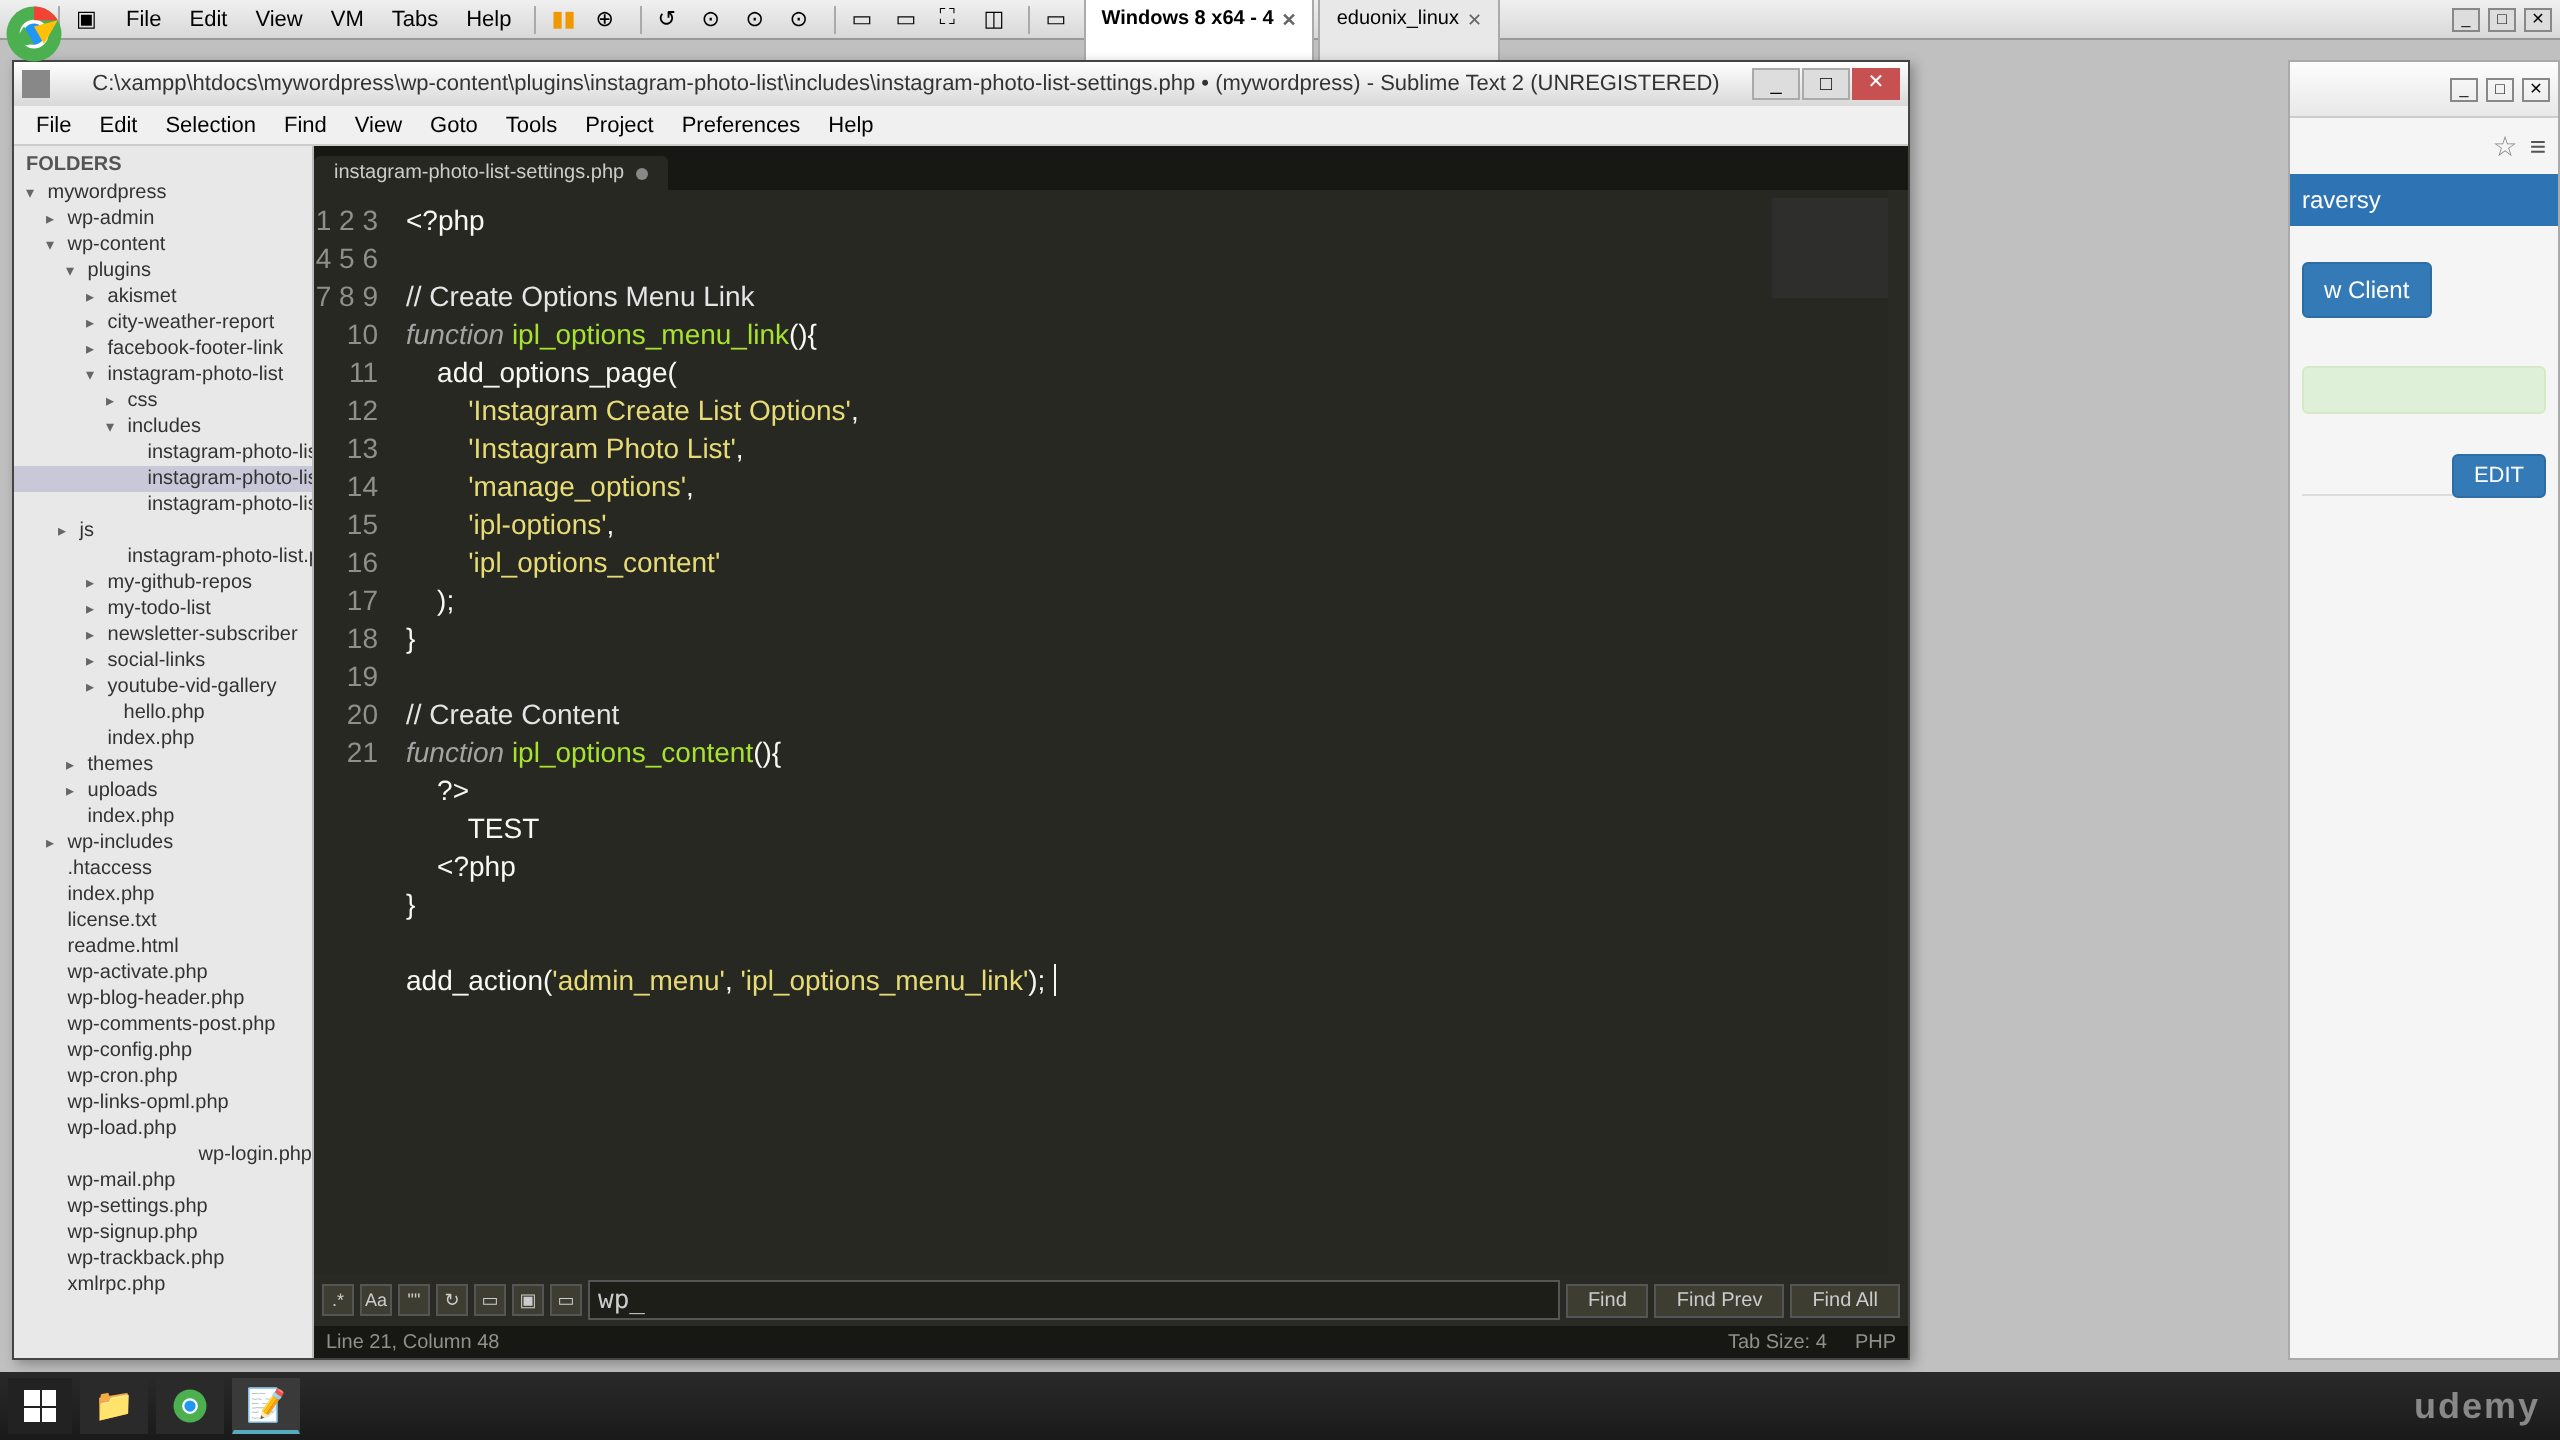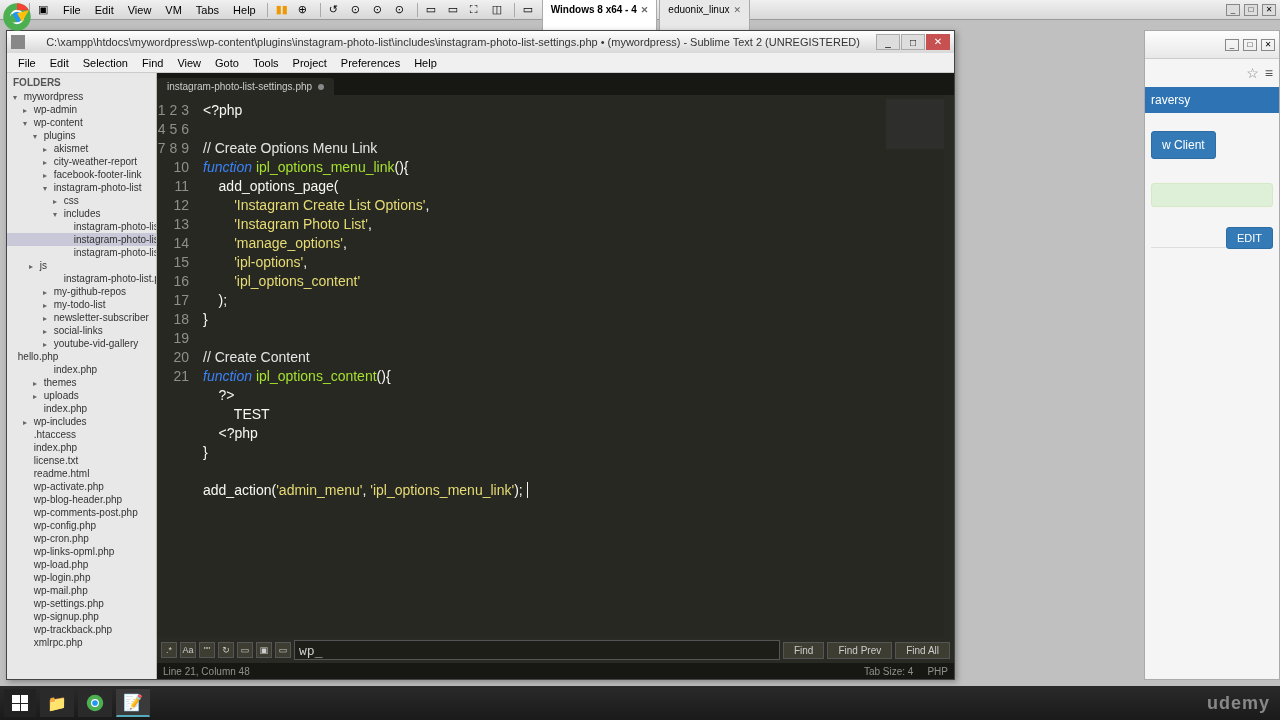--- a/index.html
+++ b/index.html
@@ -51,21 +51,21 @@
 .sidebar .node.sel { background: #c8c8d8; }
 .sidebar .arrow { display: inline-block; width: 8px; font-size: 8px; color: #666; }
 
 .editor-col { flex: 1; display: flex; flex-direction: column; background: #272822; }
 .tab-bar { height: 22px; background: #171814; display: flex; align-items: flex-end; }
 .tab-bar .tab { background: #272822; color: #ccc; font-size: 10px; padding: 3px 10px; border-radius: 3px 3px 0 0; display: flex; gap: 6px; align-items: center; }
 .tab-bar .tab .dirty { width: 6px; height: 6px; background: #888; border-radius: 50%; }
 .editor-area { flex: 1; display: flex; position: relative; font-family: Consolas, monospace; }
 .gutter { width: 40px; background: #272822; color: #8f908a; font-size: 14px; text-align: right; padding: 6px 8px 0 0; line-height: 19px; }
 .code { flex: 1; background: #272822; color: #f8f8f2; font-size: 14px; padding: 6px 0 0 6px; line-height: 19px; white-space: pre; position: relative; }
-.code .kw { color: #3b82f6; font-style: italic; }
+.code .kw { color: #a3a3a3; font-style: italic; }
 .code .fn { color: #a6e22e; }
 .code .str { color: #e6db74; }
 .code .cm { color: #e5e5e5; }
 .code .pl { color: #f8f8f2; }
 .code .caret { display: inline-block; width: 1px; height: 16px; background: #f8f8f2; vertical-align: text-bottom; margin-left: 4px; }
 .minimap { position: absolute; right: 8px; top: 4px; width: 60px; height: 50px; background: #333; opacity: 0.6; }
 .scroll-track { position: absolute; right: 0; top: 0; bottom: 0; width: 10px; background: #2a2a24; }
 
 .find-bar { height: 26px; background: #2a2a24; display: flex; align-items: center; padding: 0 4px; gap: 3px; }
 .find-bar .fb-btn { width: 16px; height: 16px; background: #3e3d32; border: 1px solid #555; font-size: 9px; color: #ccc; text-align: center; line-height: 14px; }
@@ -193,38 +193,38 @@
           <div class="node" style="padding-left: 56px;"><span class="arrow"></span> instagram-photo-list-scri</div>
           <div class="node sel" style="padding-left: 56px;"><span class="arrow"></span> instagram-photo-list-sett</div>
           <div class="node" style="padding-left: 56px;"><span class="arrow"></span> instagram-photo-list-sho</div>
           <div class="node" style="padding-left: 22px;"><span class="arrow">▸</span> js</div>
           <div class="node" style="padding-left: 46px;"><span class="arrow"></span> instagram-photo-list.php</div>
           <div class="node" style="padding-left: 36px;"><span class="arrow">▸</span> my-github-repos</div>
           <div class="node" style="padding-left: 36px;"><span class="arrow">▸</span> my-todo-list</div>
           <div class="node" style="padding-left: 36px;"><span class="arrow">▸</span> newsletter-subscriber</div>
           <div class="node" style="padding-left: 36px;"><span class="arrow">▸</span> social-links</div>
           <div class="node" style="padding-left: 36px;"><span class="arrow">▸</span> youtube-vid-gallery</div>
-          <div class="node" style=""><span class="arrow"></span> hello.php</div>
+          <div class="node" style=" margin-left: 44px;"><span class="arrow"></span> hello.php</div>
           <div class="node" style="padding-left: 36px;"><span class="arrow"></span> index.php</div>
           <div class="node" style="padding-left: 26px;"><span class="arrow">▸</span> themes</div>
           <div class="node" style="padding-left: 26px;"><span class="arrow">▸</span> uploads</div>
           <div class="node" style="padding-left: 26px;"><span class="arrow"></span> index.php</div>
           <div class="node" style="padding-left: 16px;"><span class="arrow">▸</span> wp-includes</div>
           <div class="node" style="padding-left: 16px;"><span class="arrow"></span> .htaccess</div>
           <div class="node" style="padding-left: 16px;"><span class="arrow"></span> index.php</div>
           <div class="node" style="padding-left: 16px;"><span class="arrow"></span> license.txt</div>
           <div class="node" style="padding-left: 16px;"><span class="arrow"></span> readme.html</div>
           <div class="node" style="padding-left: 16px;"><span class="arrow"></span> wp-activate.php</div>
           <div class="node" style="padding-left: 16px;"><span class="arrow"></span> wp-blog-header.php</div>
           <div class="node" style="padding-left: 16px;"><span class="arrow"></span> wp-comments-post.php</div>
           <div class="node" style="padding-left: 16px;"><span class="arrow"></span> wp-config.php</div>
           <div class="node" style="padding-left: 16px;"><span class="arrow"></span> wp-cron.php</div>
           <div class="node" style="padding-left: 16px;"><span class="arrow"></span> wp-links-opml.php</div>
           <div class="node" style="padding-left: 16px;"><span class="arrow"></span> wp-load.php</div>
-          <div class="node" style="padding-left: 16px;"><span class="arrow"></span> wp-login.php</div>
+          <div class="node" style="padding-left: 16px; text-align: right;"><span class="arrow"></span> wp-login.php</div>
           <div class="node" style="padding-left: 16px;"><span class="arrow"></span> wp-mail.php</div>
           <div class="node" style="padding-left: 16px;"><span class="arrow"></span> wp-settings.php</div>
           <div class="node" style="padding-left: 16px;"><span class="arrow"></span> wp-signup.php</div>
           <div class="node" style="padding-left: 16px;"><span class="arrow"></span> wp-trackback.php</div>
           <div class="node" style="padding-left: 16px;"><span class="arrow"></span> xmlrpc.php</div>
         </div>
     </div>
     <div class="editor-col">
       <div class="tab-bar">
         <div class="tab">

